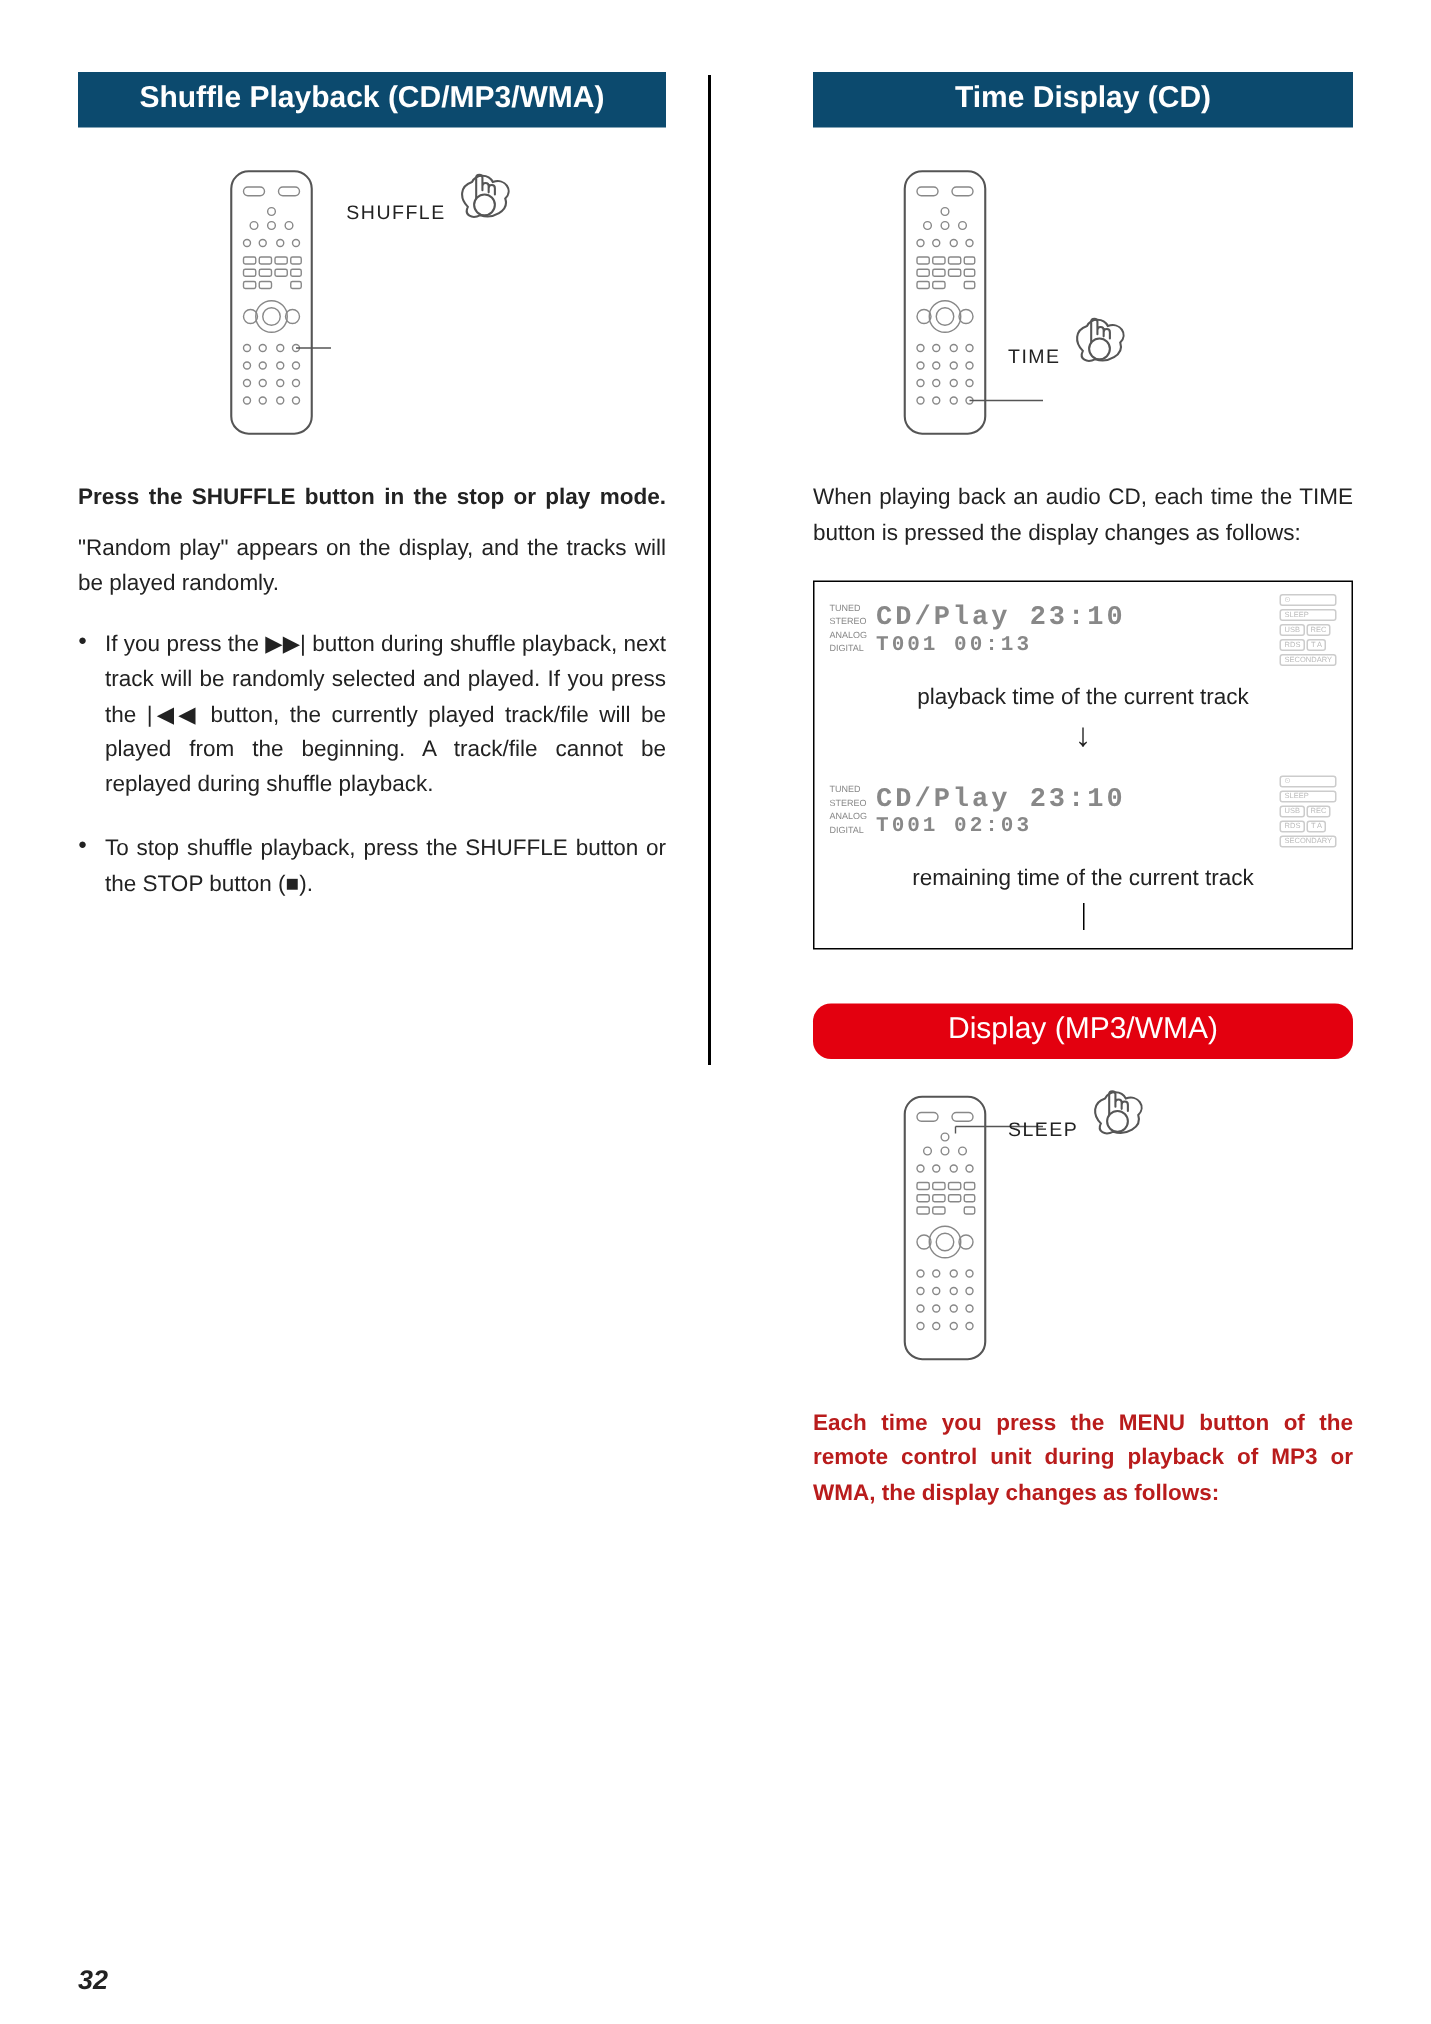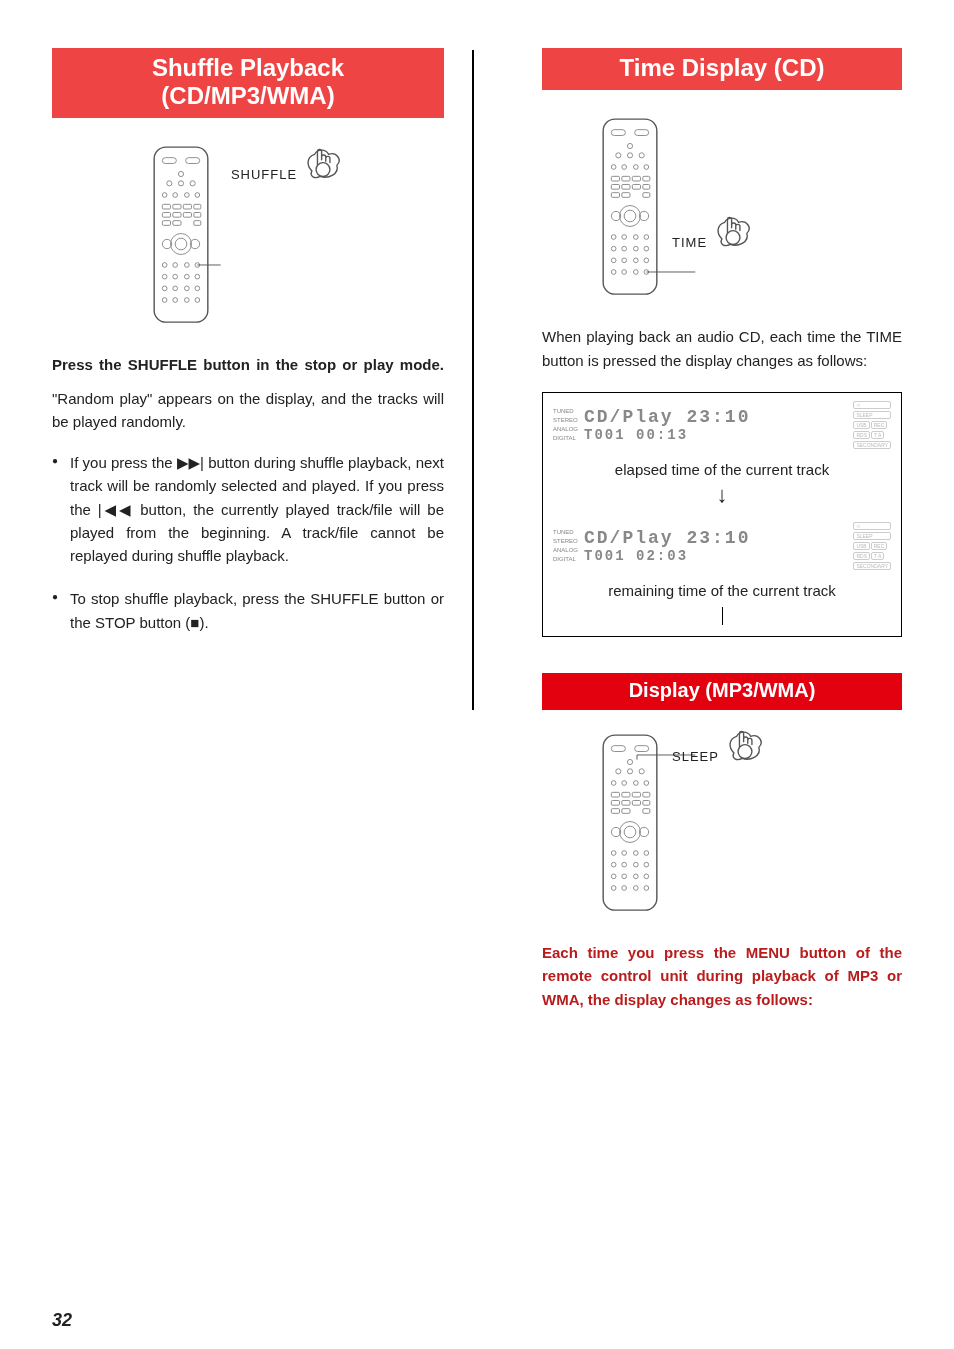--- a/index.html
+++ b/index.html
@@ -20,36 +20,37 @@
   .col-left { flex: 0 0 392px; }
   .col-right { flex: 1; margin-left: 40px; }
   .sep {
     width: 2px;
     background: #000;
     height: 660px;
     align-self: flex-start;
     margin-top:2px;
   }
   .section-title {
-    background: #ef4444;
-    color: #fff;
-    font-weight: 700;
-    font-size: 24px;
-    padding: 6px 10px 8px 10px;
-    text-align: center;
-    margin-bottom: 28px;
-  }
-  .section-title-red {
-    background: #e3000f;
+    background: #0c4a6e;
     color: #fff;
     font-weight: 700;
     font-size: 20px;
     padding: 6px 10px 8px 10px;
     text-align: center;
+    margin-bottom: 28px;
+  }
+  .section-title-red {
+    background: #e3000f;
+    color: #fff;
+    font-weight: 400;
+    font-size: 20px;
+    padding: 6px 10px 8px 10px;
+    text-align: center;
     margin: 36px 0 24px 0;
+    border-radius: 12px;
   }
   .remote-block {
     display: flex;
     justify-content: center;
     align-items: flex-start;
     gap: 22px;
     margin: 20px 0 30px 0;
   }
   .remote-block.right-label { gap: 14px; }
   .remote-svg { width: 56px; height: auto; }
@@ -220,21 +221,21 @@
                 <span>REC</span>
               </div>
             <div style="display:flex;gap:1px">
                 <span>RDS</span>
                 <span>T A</span>
               </div>
             <span>SECONDARY</span>
           </div>
         </div>
       </div>
-      <div class="caption">elapsed time of the current track</div>
+      <div class="caption">playback time of the current track</div>
       <div class="arrow-down">↓</div>
       <div class="box-inner" style="border-top:0;">
         <div class="display-grid">
           <div class="tiny-tags">
             <span>TUNED</span>
               <span>STEREO</span>
               <span>ANALOG</span>
               <span>DIGITAL</span>
           </div>
           <div style="flex:1">

